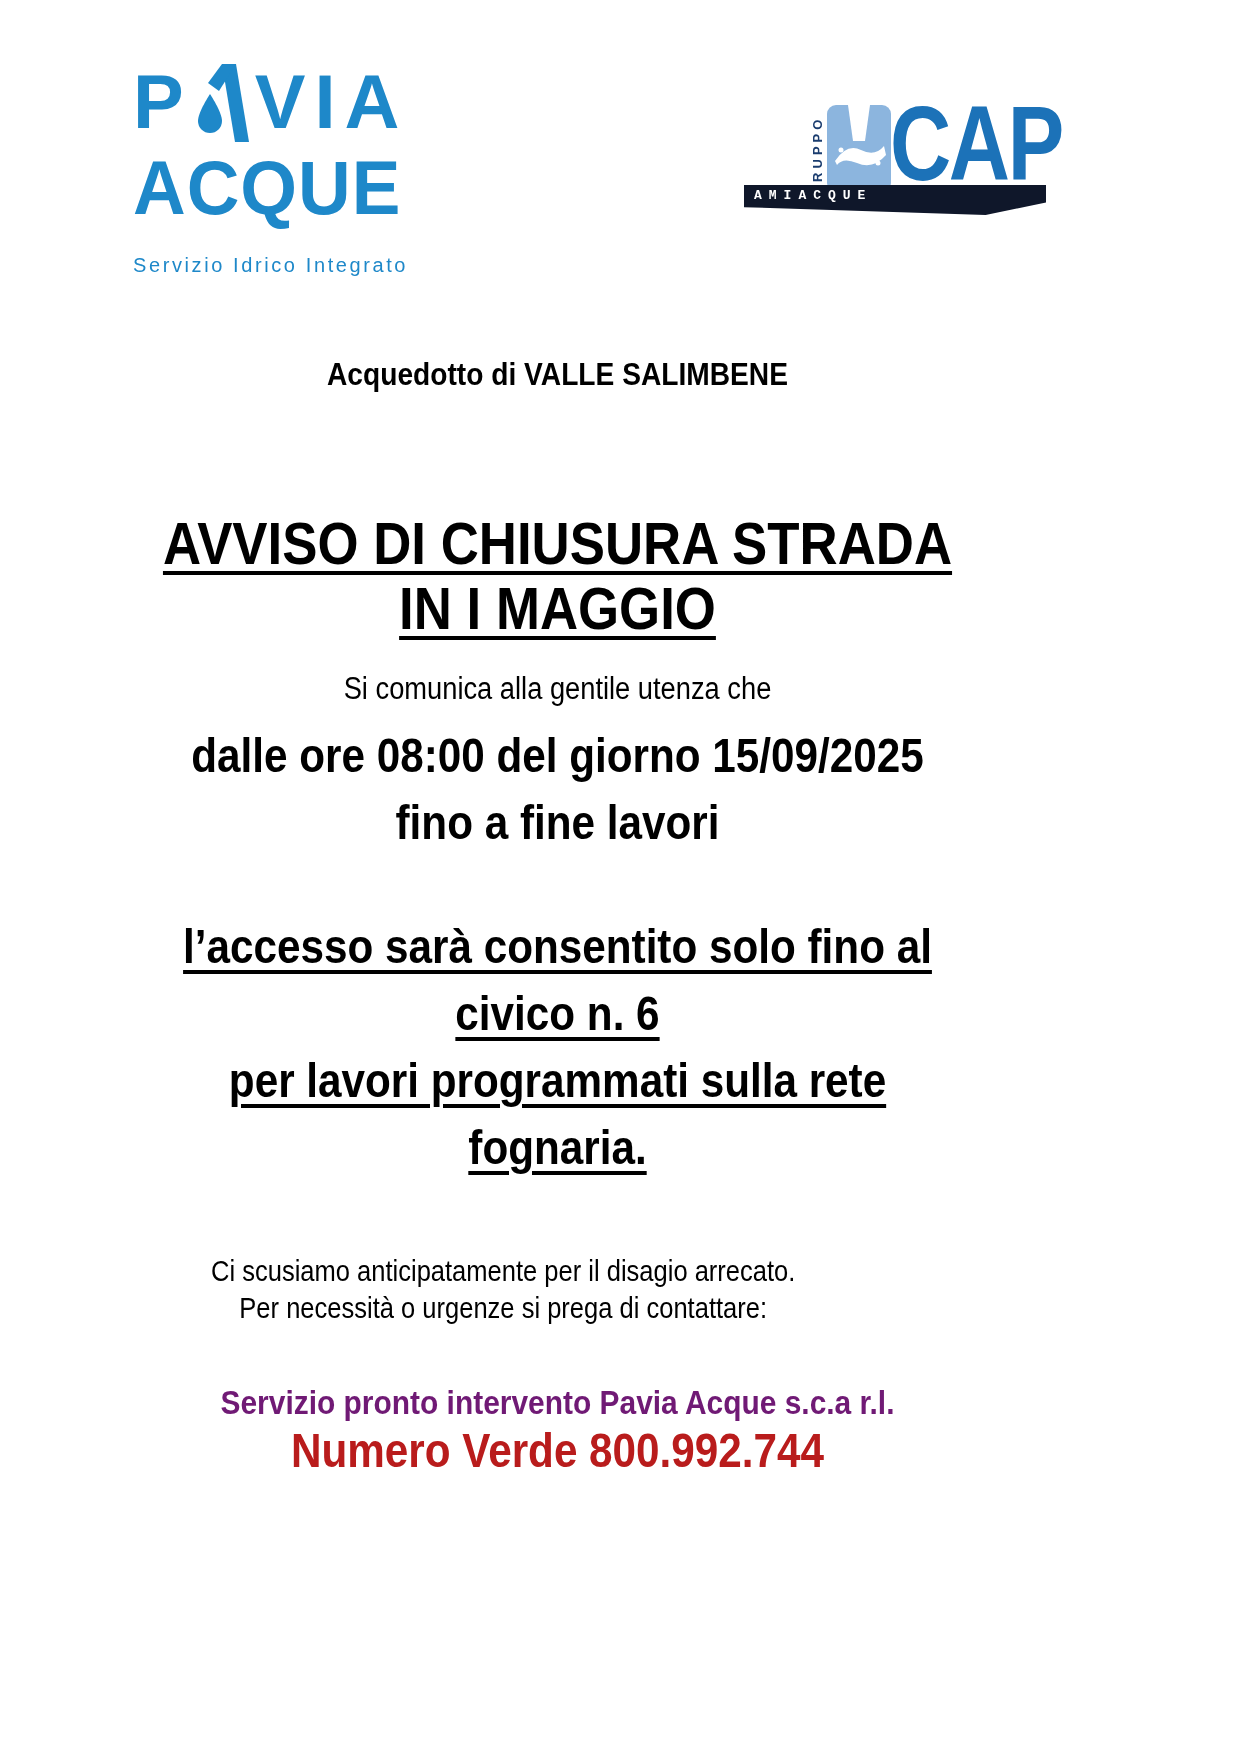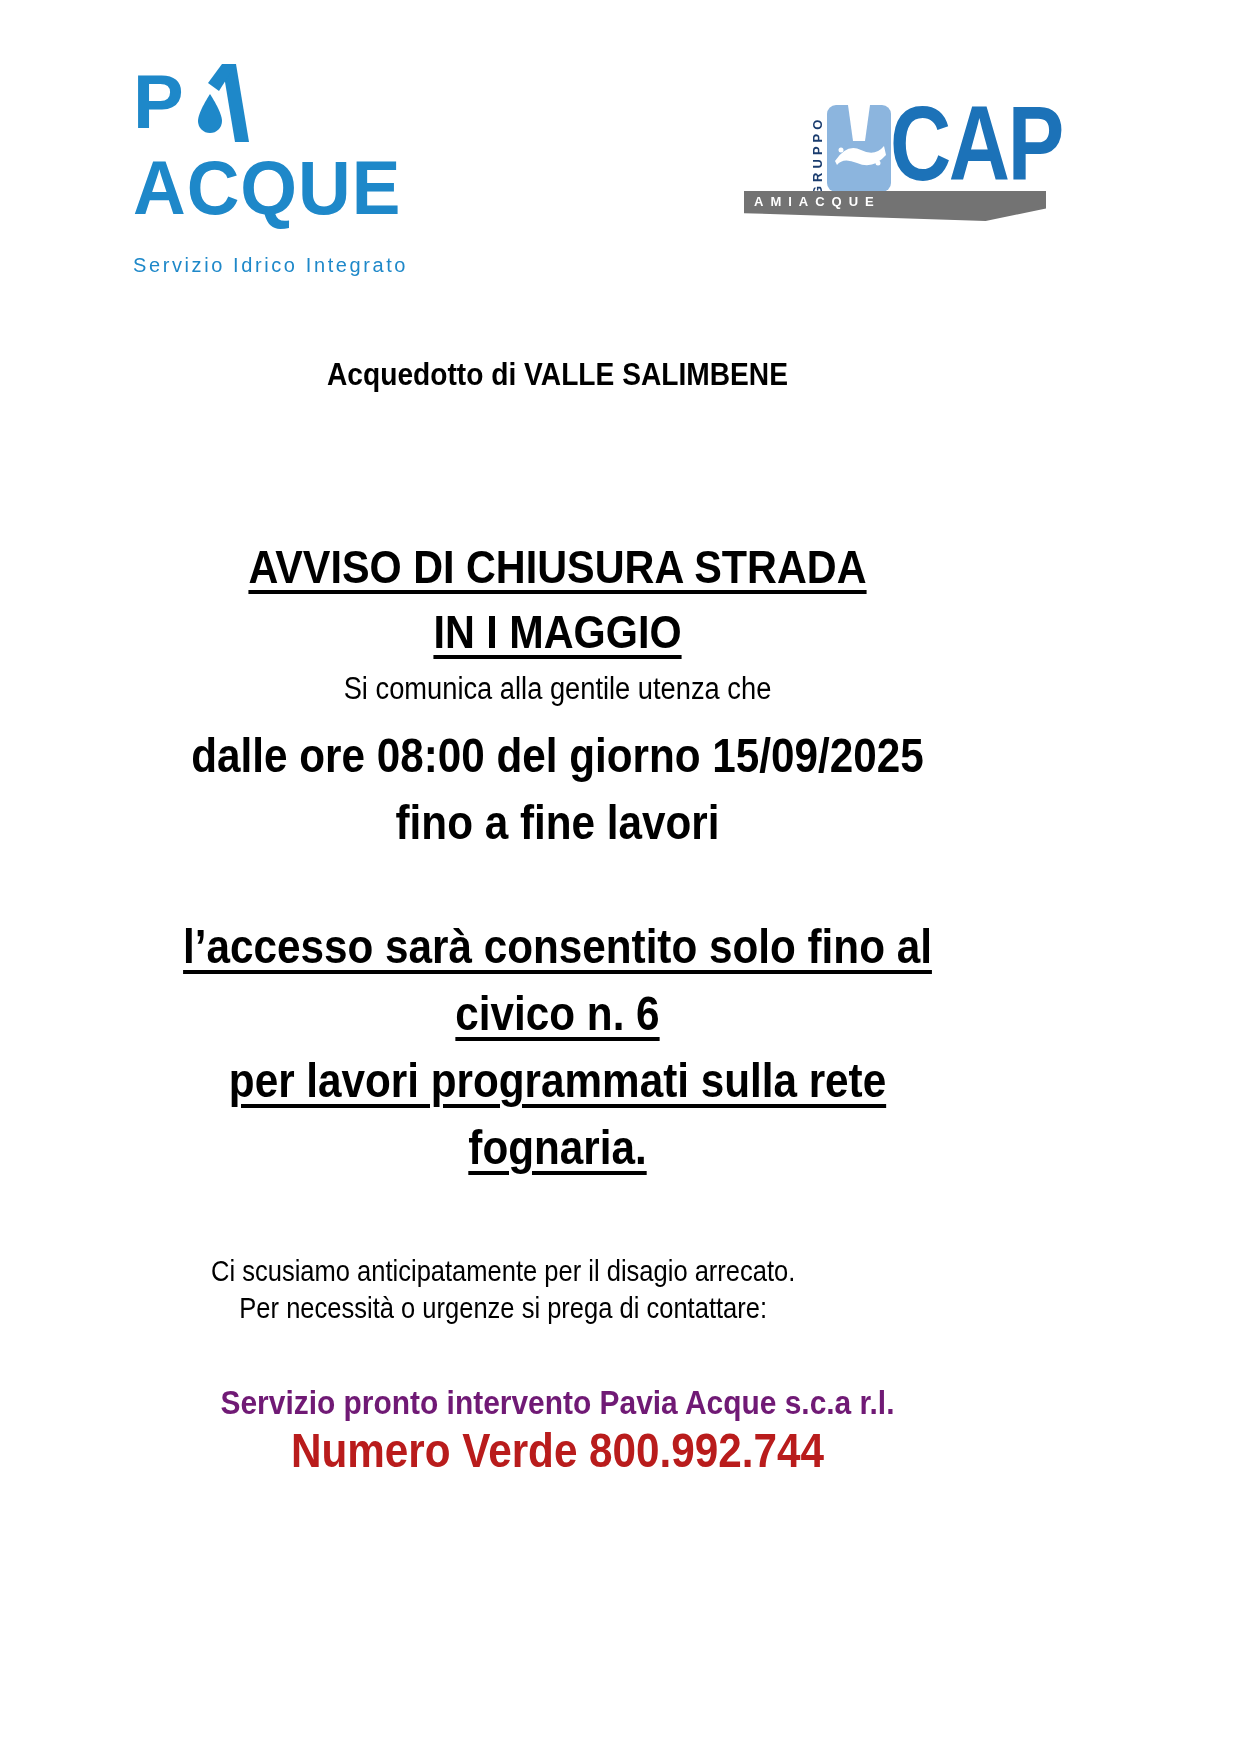--- a/index.html
+++ b/index.html
@@ -20,33 +20,34 @@
     position:absolute;left:80px;top:16px;height:92px;
     writing-mode:vertical-rl;transform:rotate(180deg);
     font-size:13px;font-weight:bold;letter-spacing:4px;color:#1A3C6E;
   }
   .cap-square{position:absolute;left:97px;top:17px;width:64px;height:87px;background:#8CB5DE;border-radius:9px;overflow:hidden;}
   .cap-main{
     position:absolute;left:160px;top:2px;font-size:106px;line-height:1;font-weight:bold;color:#1C72B8;
     transform:scaleX(.8);transform-origin:0 0;letter-spacing:-3px;
   }
   .cap-banner{
-    position:absolute;left:14px;top:103px;width:302px;height:30px;background:#737373;
+    position:absolute;left:14px;top:97px;width:302px;height:30px;background:#0f172a;
     clip-path:polygon(0 0,100% 0,100% 58%,80% 100%,0 74%);
+    font-family:Liberation Mono, monospace;
   }
   .cap-banner span{
     display:block;padding-left:10px;font-size:13px;font-weight:bold;color:#ffffff;
     letter-spacing:7px;line-height:21px;
   }
   
   .col{position:absolute;left:105px;width:905px;text-align:center;}
   .cond{display:block;transform:scaleX(.88);transform-origin:50% 0;}
   .cond-left{display:block;transform:scaleX(.88);transform-origin:0 0;}
   .subject{top:354px;font-size:32px;font-weight:bold;line-height:40px;}
-  .title{top:534px;font-size:47px;font-weight:bold;line-height:65px;}
+  .title{top:511px;font-size:60px;font-weight:bold;line-height:65px;}
   .intro{top:672px;font-size:31px;line-height:34px;}
   .period{top:722px;font-size:48px;font-weight:bold;line-height:67px;text-align:center;}
   .restriction{top:913px;font-size:48px;font-weight:bold;line-height:67px;}
   .apology{top:1253px;font-size:29px;line-height:37px;text-align:center;}
   .contact1{top:1383px;font-size:34px;font-weight:bold;line-height:38px;color:#701a75;}
   .contact2{top:1424px;font-size:48px;font-weight:bold;line-height:54px;color:#b91c1c;}
   .u{text-decoration:underline;text-decoration-thickness:4px;text-underline-offset:7px;}
 </style>
 </head>
 <body>
@@ -56,20 +57,21 @@
   <div class="pavia-logo">
     <div class="pavia-line1">
       <span class="txt">P</span>
       <span class="drop-a">
         <svg width="54" height="78" viewBox="0 0 54 78">
           <polygon points="27,0 41,0 54,78 40,78" fill="#1E88C9"></polygon>
           <polygon points="27,0 41,0 24,27 13,19" fill="#1E88C9"></polygon>
           <path d="M15,30 C15,30 3,48 3,57 a12,12 0 0 0 24,0 C27,48 15,30 15,30 Z" fill="#1E88C9"></path>
         </svg>
       </span>
+      <span class="txt">VIA</span>
     </div>
     <div class="pavia-line2">ACQUE</div>
     <div class="pavia-tagline">Servizio Idrico Integrato</div>
   </div>
 
   <div class="cap-logo">
     <div class="cap-vertical">GRUPPO</div>
     <div class="cap-square">
       <svg width="64" height="87" viewBox="0 0 64 87">
         <polygon points="21,0 43,0 38,36 26,36" fill="#ffffff"></polygon>

